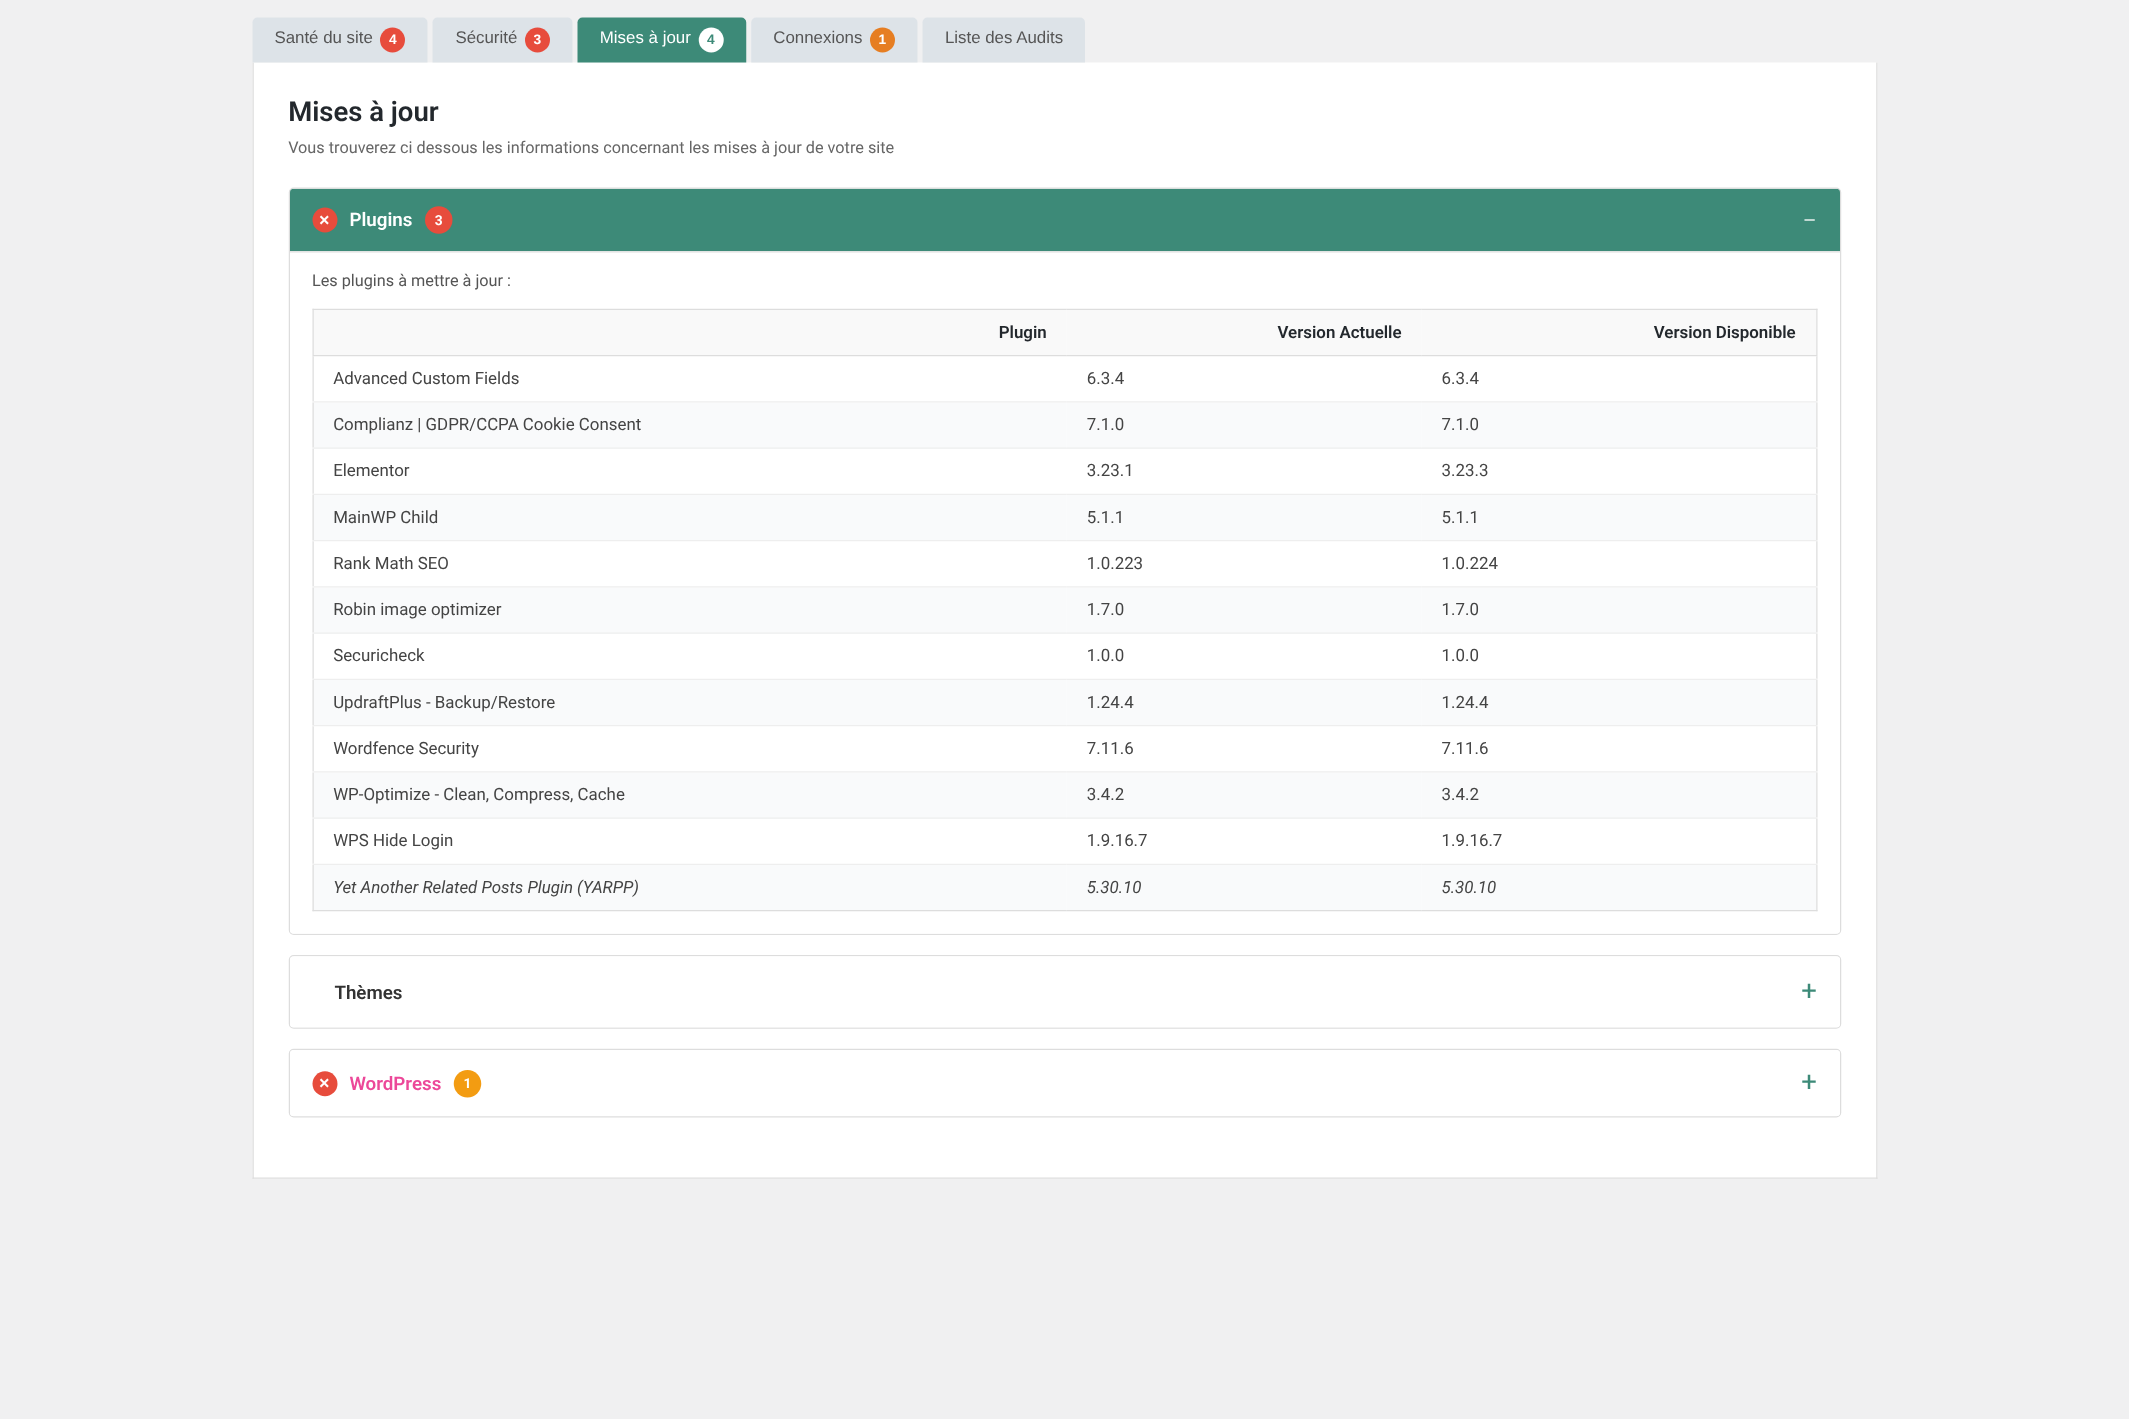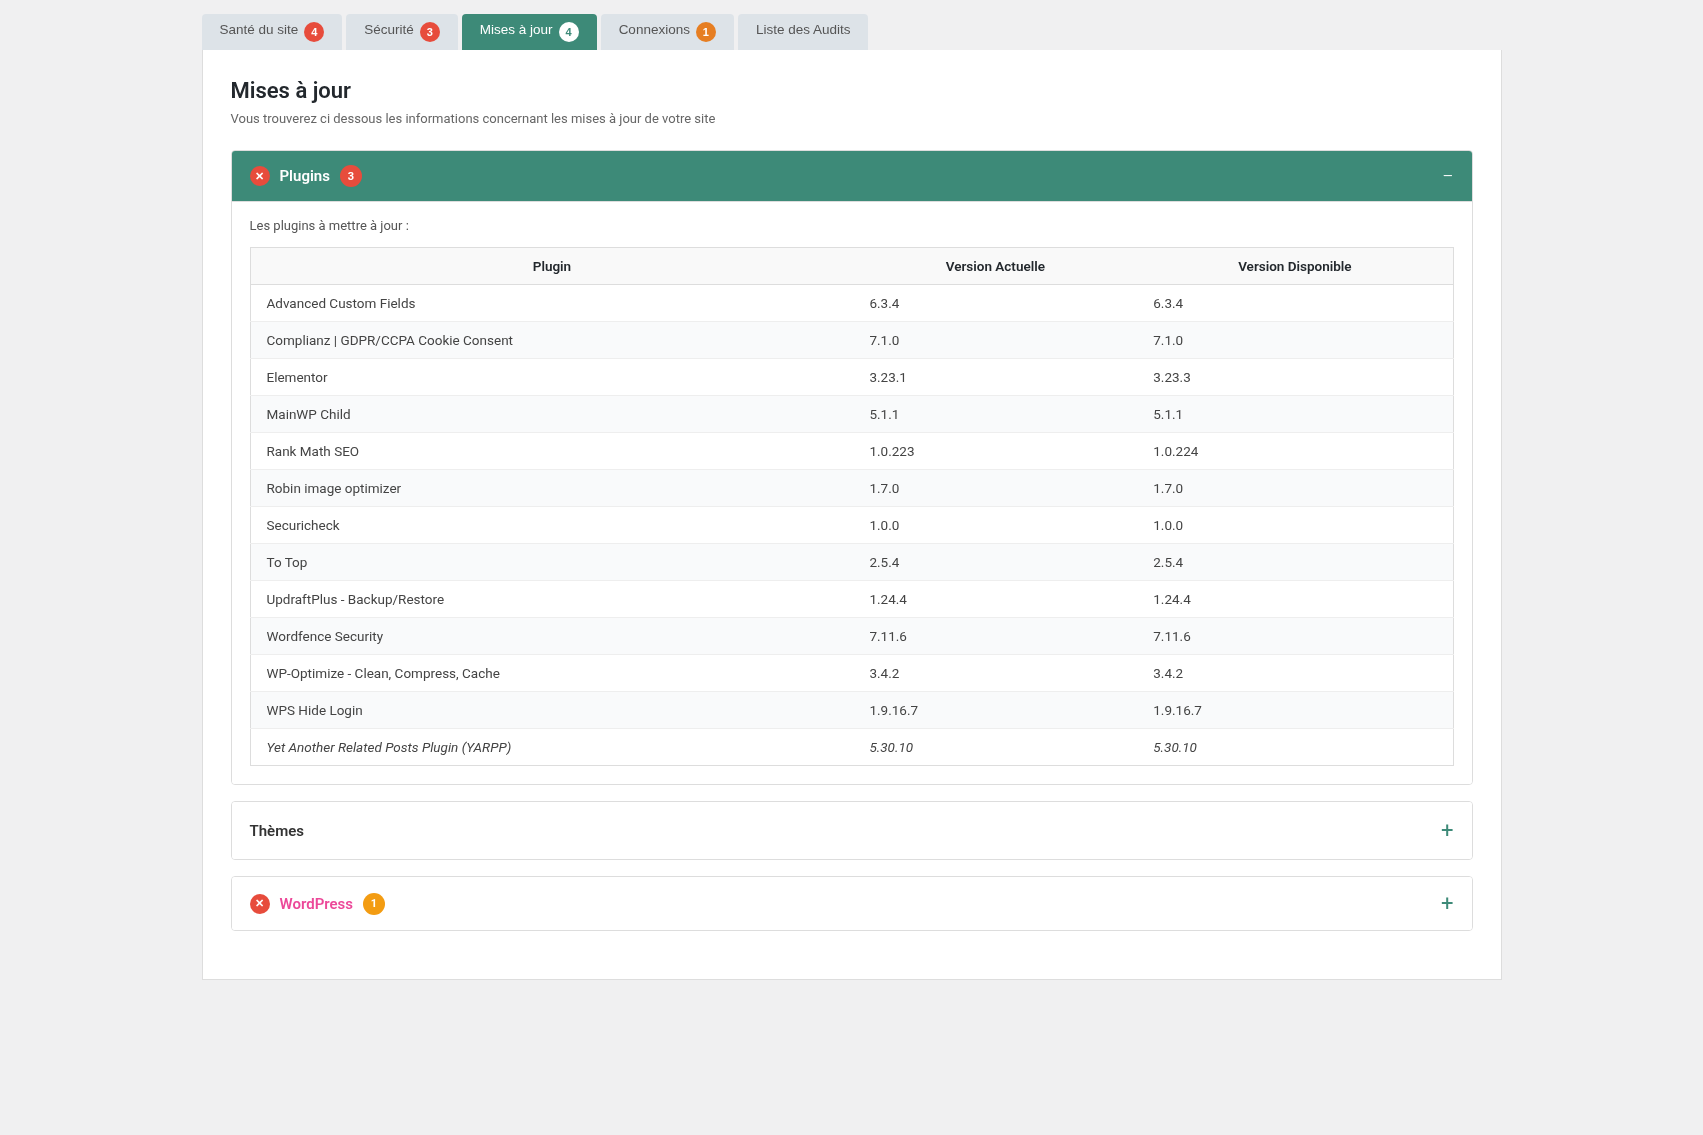--- a/index.html
+++ b/index.html
@@ -150,42 +150,42 @@
       width: 100%;
       border-collapse: collapse;
       border: 1px solid #ddd;
       font-size: 13.5px;
     }
     .plugins-table thead tr {
       background: #f9f9f9;
     }
     .plugins-table th {
       padding: 10px 16px;
-      text-align: center;
+      text-align: right;
       font-weight: 600;
       color: #23282d;
       border-bottom: 1px solid #ddd;
     }
     .plugins-table td {
       padding: 10px 16px;
       border-bottom: 1px solid #eee;
       color: #444;
     }
     .plugins-table tr:last-child td {
       border-bottom: none;
       font-style: italic;
     }
     .plugins-table tr:nth-child(even) td {
       background: #f9fafb;
     }
     .plugins-table tr:nth-child(odd) td {
       background: #fff;
     }
     .text-red { color: #e74c3c; }
-    .themes-title { font-size: 15px; font-weight: 600; color: #333; }
+    .themes-title { font-size: 15px; font-weight: 600; color: #333; margin-left: 18px; }
     .plus-icon { font-size: 22px; color: #3d8a78; font-weight: 400; }
   </style>
 </head>
 <body>
 
 <div class="page-wrapper">
 
   <div class="tabs-bar">
 
   <button class="tab-item">Santé du site<span class="tab-badge red">4</span></button>
@@ -250,25 +250,20 @@
                 <td>Robin image optimizer</td>
                 <td>1.7.0</td>
                 <td>1.7.0</td>
               </tr>
               <tr>
                 <td>Securicheck</td>
                 <td>1.0.0</td>
                 <td>1.0.0</td>
               </tr>
               <tr>
-                <td>To Top</td>
-                <td>2.5.4</td>
-                <td>2.5.4</td>
-              </tr>
-              <tr>
                 <td>UpdraftPlus - Backup/Restore</td>
                 <td>1.24.4</td>
                 <td>1.24.4</td>
               </tr>
               <tr>
                 <td>Wordfence Security</td>
                 <td>7.11.6</td>
                 <td>7.11.6</td>
               </tr>
               <tr>

